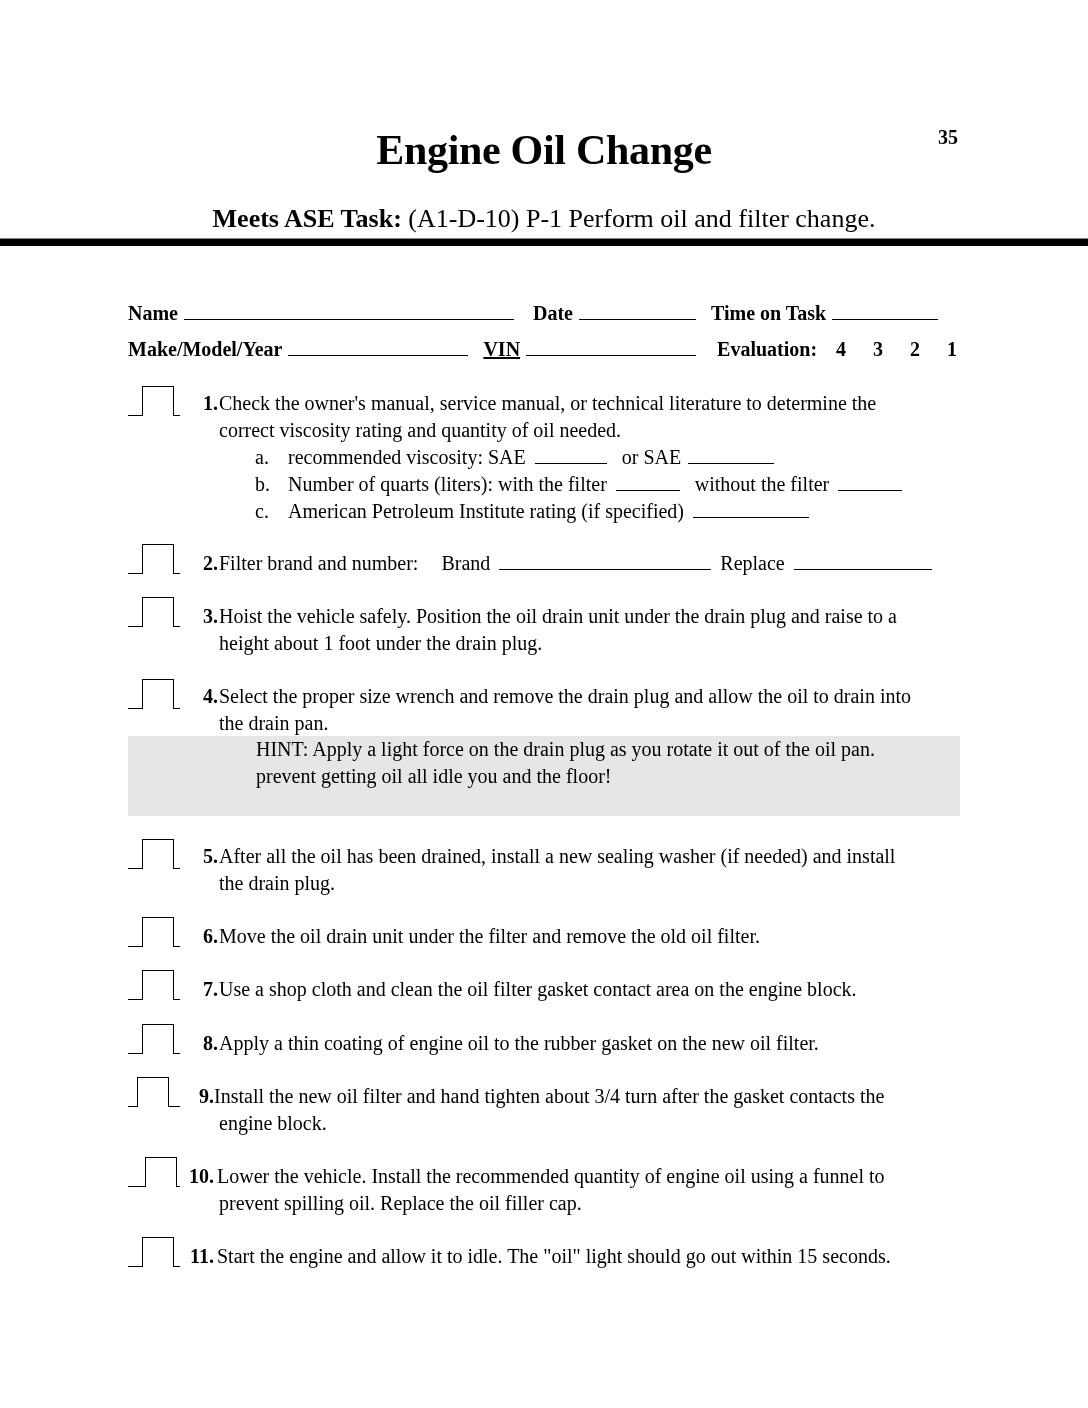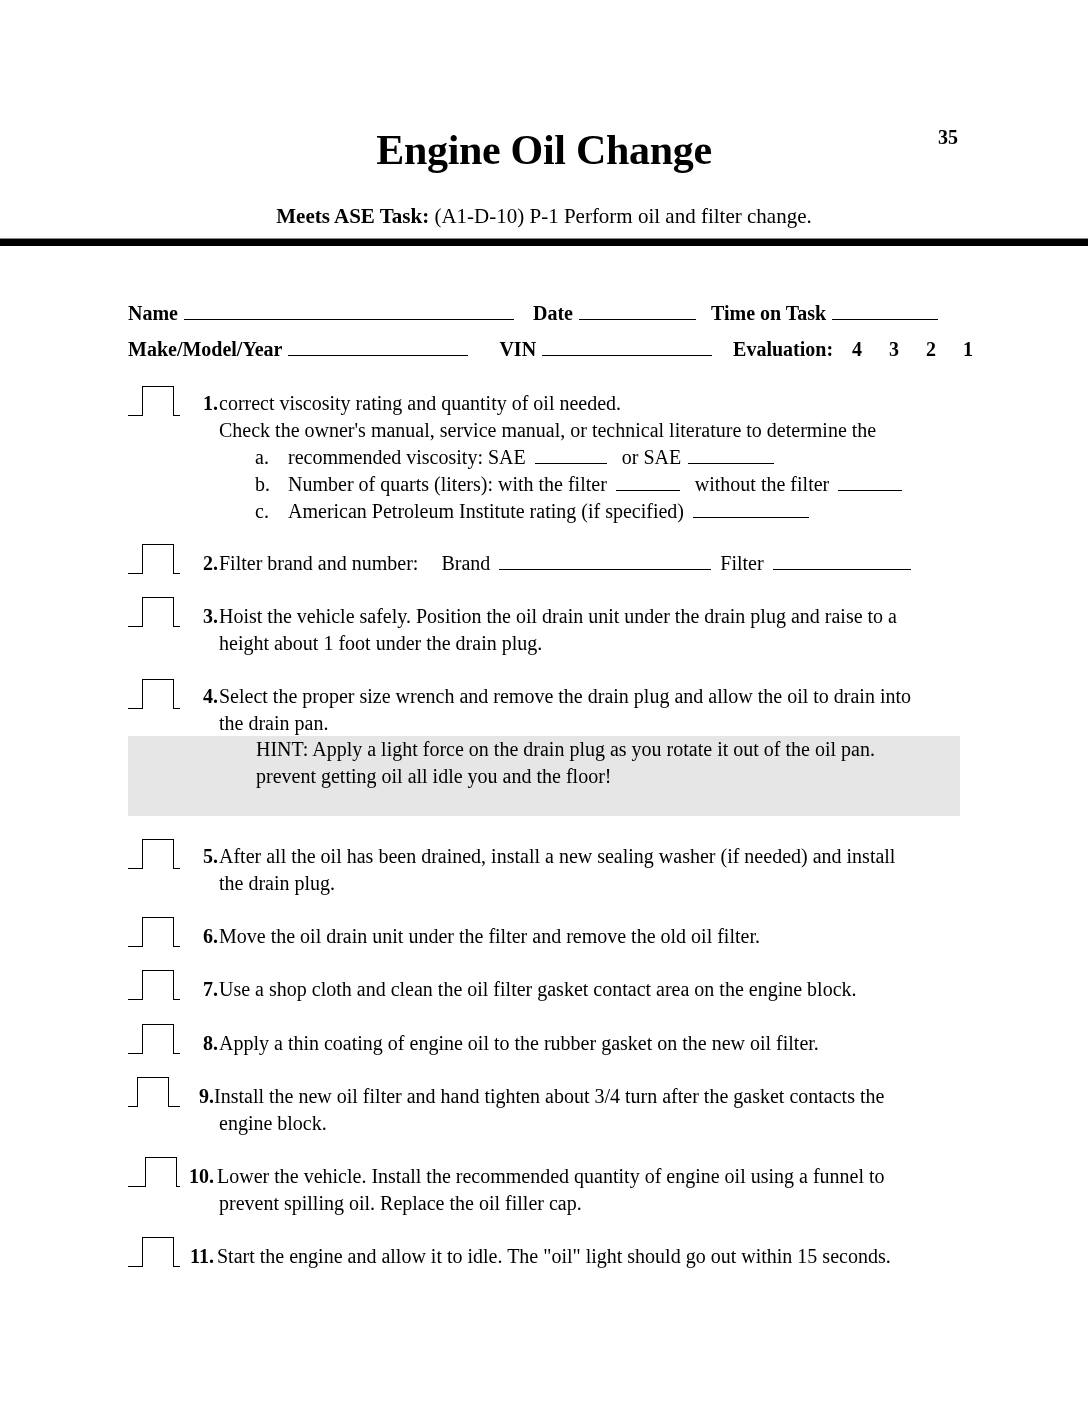--- a/index.html
+++ b/index.html
@@ -13,21 +13,21 @@
   .page-number {
     position: absolute; top: 82px; left: 938px;
     font-size: 20px; font-weight: bold; margin-top: 44px;
   }
   .title {
     position: absolute; top: 126px; left: 0; width: 1088px;
     text-align: center; font-size: 42px; font-weight: bold; letter-spacing: -0.3px;
   }
   .ase {
     position: absolute; top: 204px; left: 0; width: 1088px;
-    text-align: center; font-size: 21px;
+    text-align: center; font-size: 26px;
   }
   .ase b { font-weight: bold; }
   .rule {
     position: absolute; top: 238px; left: 0; width: 1088px; height: 8px;
     background: #000;
     border-top: 1px solid #888;
   }
   .field-row {
     position: absolute; left: 128px; font-size: 20px; font-weight: bold;
     white-space: nowrap;
@@ -77,36 +77,36 @@
 <div class="rule"></div>
 
 <div class="field-row" style="top:302px;">
   <span>Name</span><span class="blank" style="width:330px;"></span>
   <span style="margin-left:8px;">Date</span><span class="blank" style="width:117px;"></span>
   <span style="margin-left:4px;">Time on Task</span><span class="blank" style="width:106px;"></span>
 </div>
 
 <div class="field-row" style="top:338px;">
   <span>Make/Model/Year</span><span class="blank" style="width:180px;"></span>
-  <span style="margin-left:20px;">VIN</span><span class="blank" style="width:170px;"></span>
+  <span style="margin-left:4px;text-decoration:underline;">VIN</span><span class="blank" style="width:170px;"></span>
   <span style="margin-left:10px;">Evaluation:</span>
   <span class="eval-num">4</span>
   <span class="eval-num" style="margin-left:22px;">3</span>
   <span class="eval-num" style="margin-left:22px;">2</span>
   <span class="eval-num" style="margin-left:22px;">1</span>
 </div>
 
 <div class="task" style="top:390px;">
   <div class="check" style="top:-4px;">
       <div class="line"></div>
       <div class="box"></div>
     </div>
   <span class="num">1.</span>
+  <div class="text">Check the owner's manual, service manual, or technical literature to determine the</div>
   <div class="text">correct viscosity rating and quantity of oil needed.</div>
-  <div class="text">Check the owner's manual, service manual, or technical literature to determine the</div>
   <div class="sub">
     <span class="letter">a.</span><span>recommended viscosity:  SAE</span>
     <span class="ul" style="width:72px; margin-left:4px;"></span>
     <span style="margin-left:10px;">or  SAE</span>
     <span class="ul" style="width:86px; margin-left:2px;"></span>
   </div>
   <div class="sub">
     <span class="letter">b.</span><span>Number of quarts (liters):  with the filter</span>
     <span class="ul" style="width:64px; margin-left:4px;"></span>
     <span style="margin-left:10px;">without the filter</span>
@@ -121,21 +121,21 @@
 <div class="task" style="top:550px;">
   <div class="check" style="top:-6px;">
       <div class="line"></div>
       <div class="box"></div>
     </div>
   <span class="num">2.</span>
   <div class="text">
     <span>Filter brand and number:</span>
     <span style="margin-left:18px;">Brand</span>
     <span class="ul" style="width:212px; margin-left:4px;"></span>
-    <span style="margin-left:4px;">Filter</span>
+    <span style="margin-left:4px;">Replace</span>
     <span class="ul" style="width:138px; margin-left:4px;"></span>
   </div>
 </div>
 
 <div class="task" style="top:603px;">
   <div class="check" style="top:-6px;">
       <div class="line"></div>
       <div class="box"></div>
     </div>
   <span class="num">3.</span>

